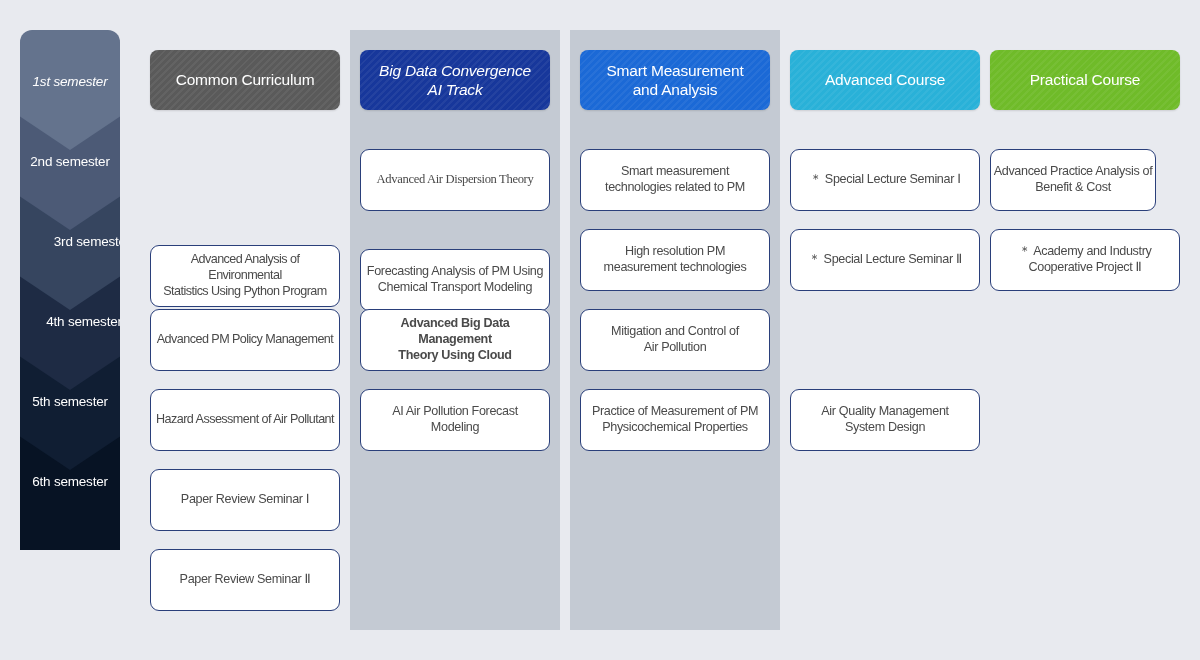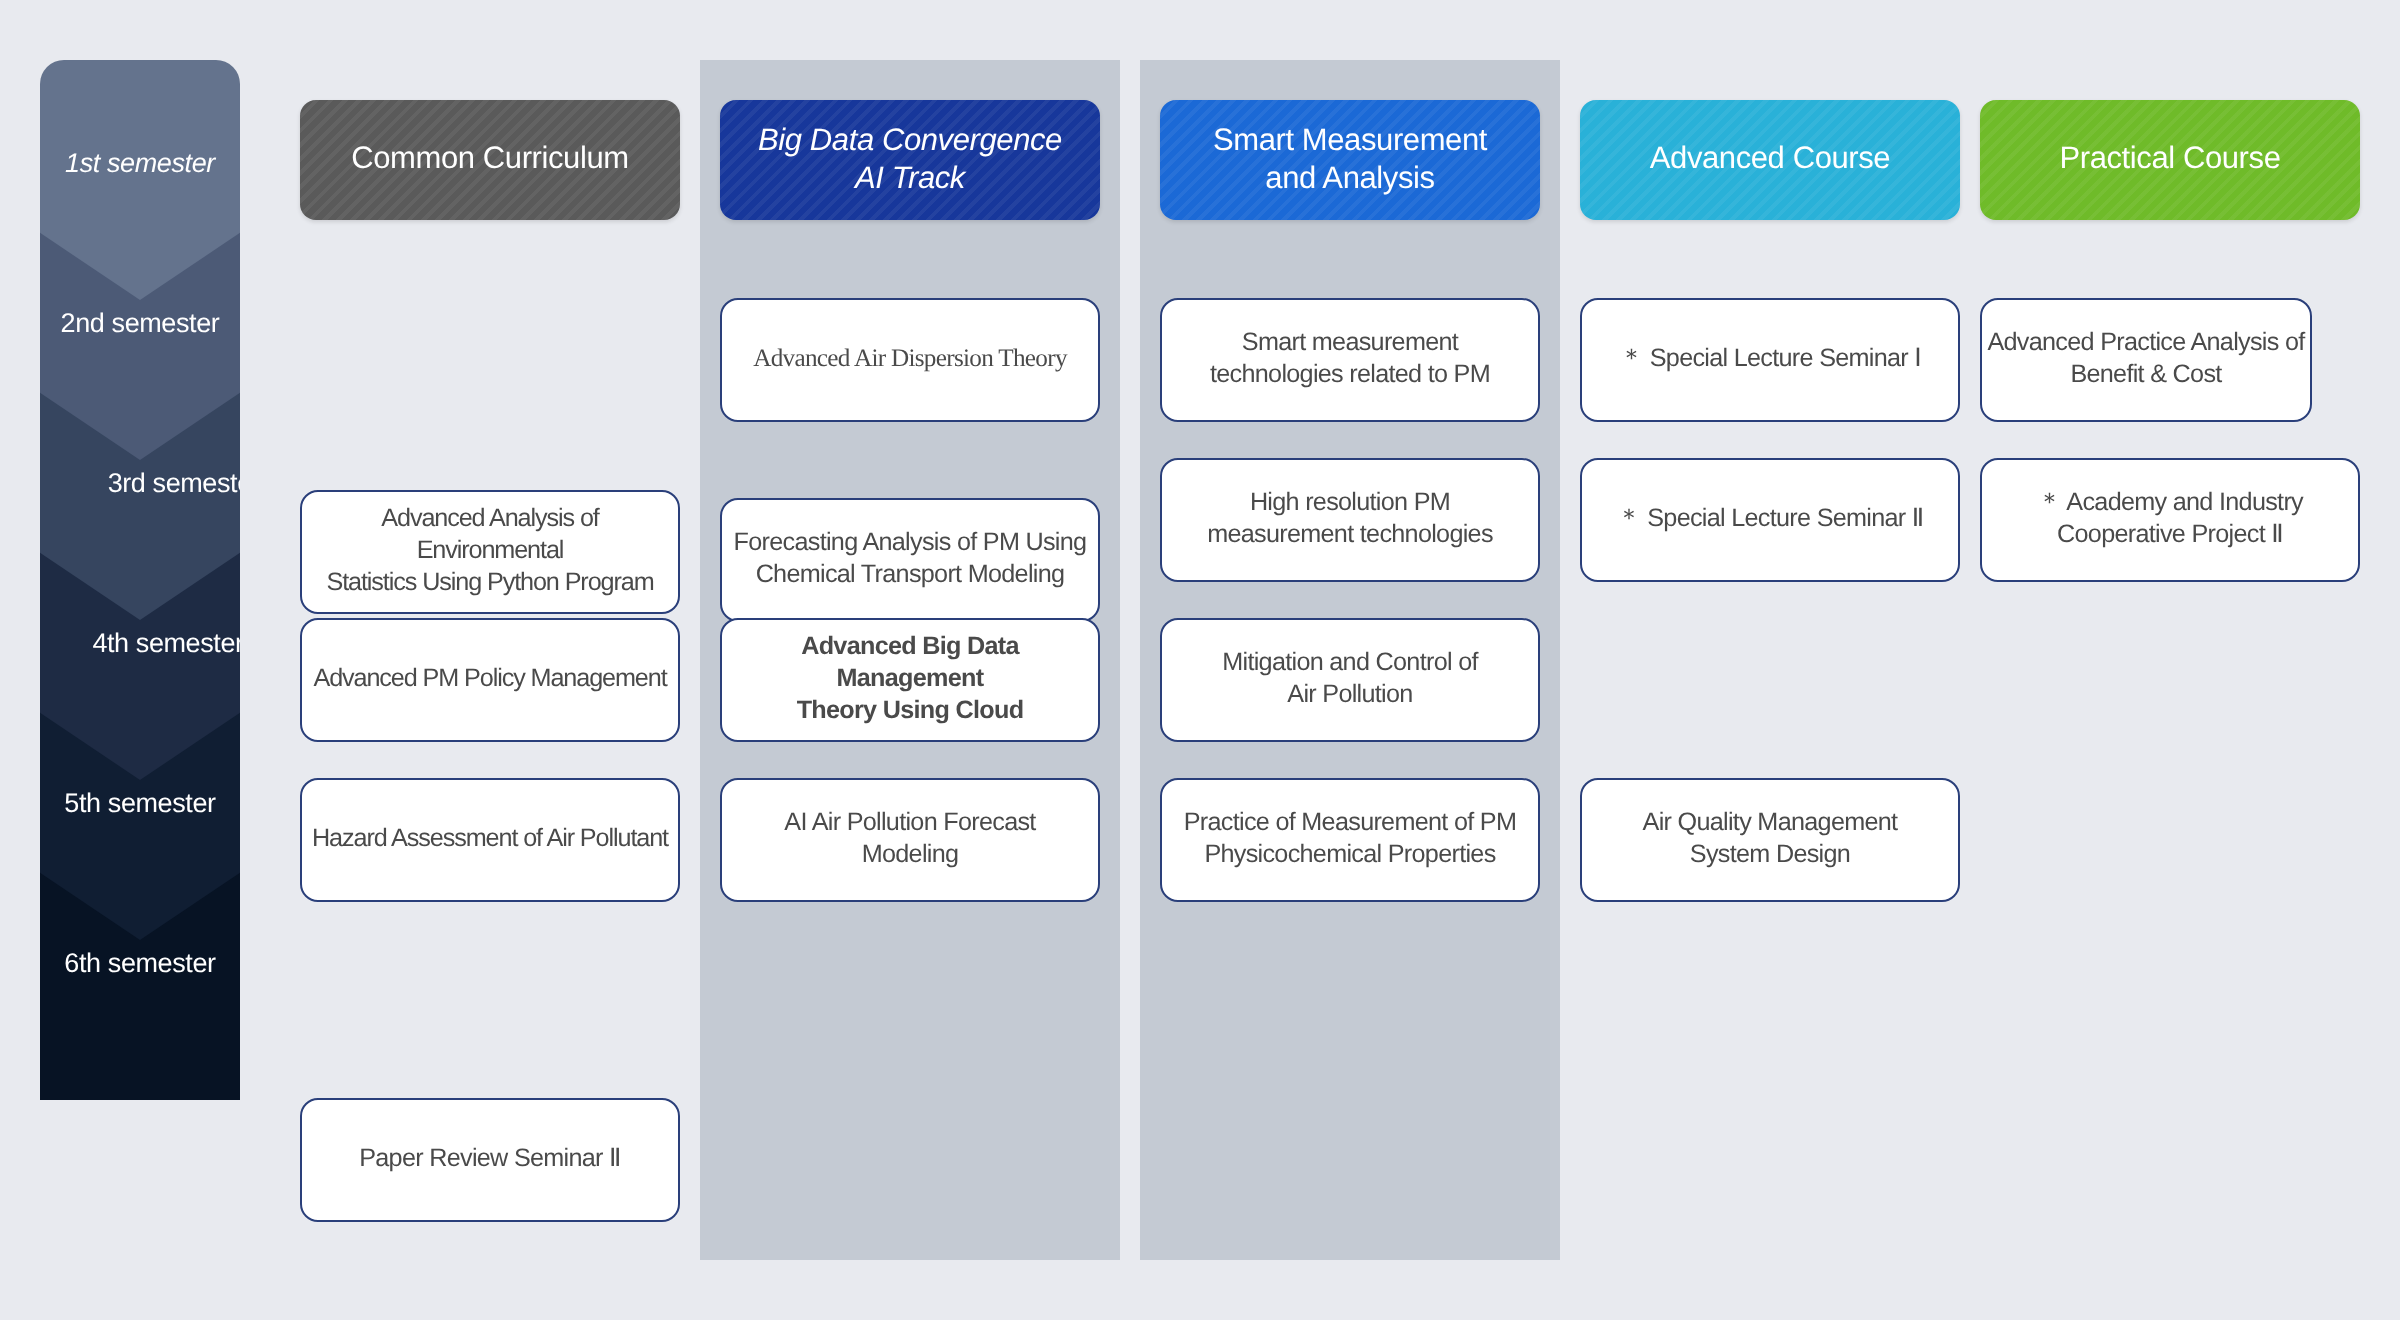--- a/index.html
+++ b/index.html
@@ -145,20 +145,21 @@
       <div class="semester-seg last" style="top: 400px; z-index: 5;">
         <div class="seg-shape" style="background: rgb(7, 19, 36);"></div>
         <div class="semester-label">6th semester</div>
       </div>
     </div>
     <div class="col-header" style="left: 150px; width: 190px; background-color: rgb(90, 90, 90); white-space: pre-line;">Common Curriculum</div>
     <div class="course-card wide-text" style="left: 150px; width: 190px; top: 245px;">Advanced Analysis of Environmental
 Statistics Using Python Program</div>
     <div class="course-card wide-text" style="left: 150px; width: 190px; top: 309px;">Advanced PM Policy Management</div>
     <div class="course-card wide-text" style="left: 150px; width: 190px; top: 389px;">Hazard Assessment of Air Pollutant</div>
+    <div class="course-card" style="left: 150px; width: 190px; top: 469px;">Paper Review Seminar Ⅰ</div>
     <div class="course-card" style="left: 150px; width: 190px; top: 549px;">Paper Review Seminar Ⅱ</div>
     <div class="col-header" style="left: 360px; width: 190px; background-color: rgb(23, 55, 155); white-space: pre-line; font-style: italic;">Big Data Convergence
 AI Track</div>
     <div class="course-card" style="left: 360px; width: 190px; top: 149px; font-family: Liberation Serif, serif;">Advanced Air Dispersion Theory</div>
     <div class="course-card" style="left: 360px; width: 190px; top: 229px; margin-top: 20px;">Forecasting Analysis of PM Using
 Chemical Transport Modeling</div>
     <div class="course-card" style="left: 360px; width: 190px; top: 309px; font-weight: bold;">Advanced Big Data Management
 Theory Using Cloud</div>
     <div class="course-card" style="left: 360px; width: 190px; top: 389px;">AI Air Pollution Forecast
 Modeling</div>

